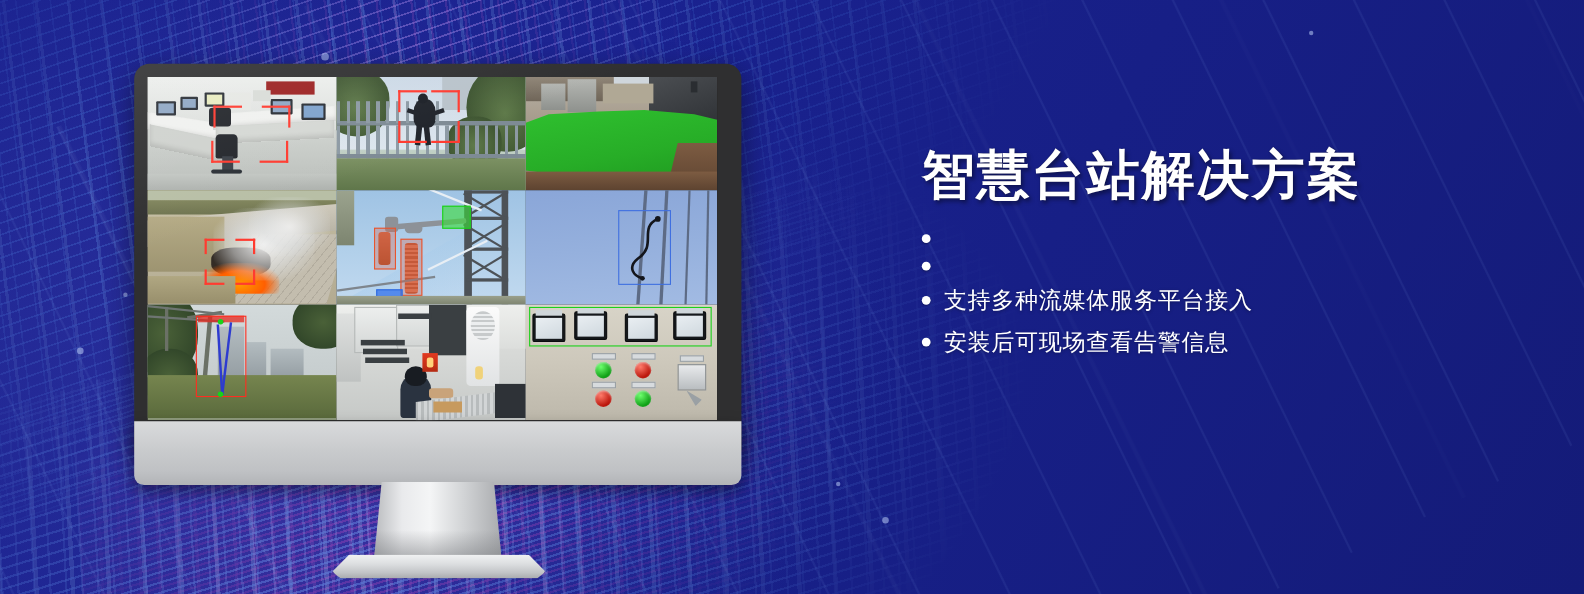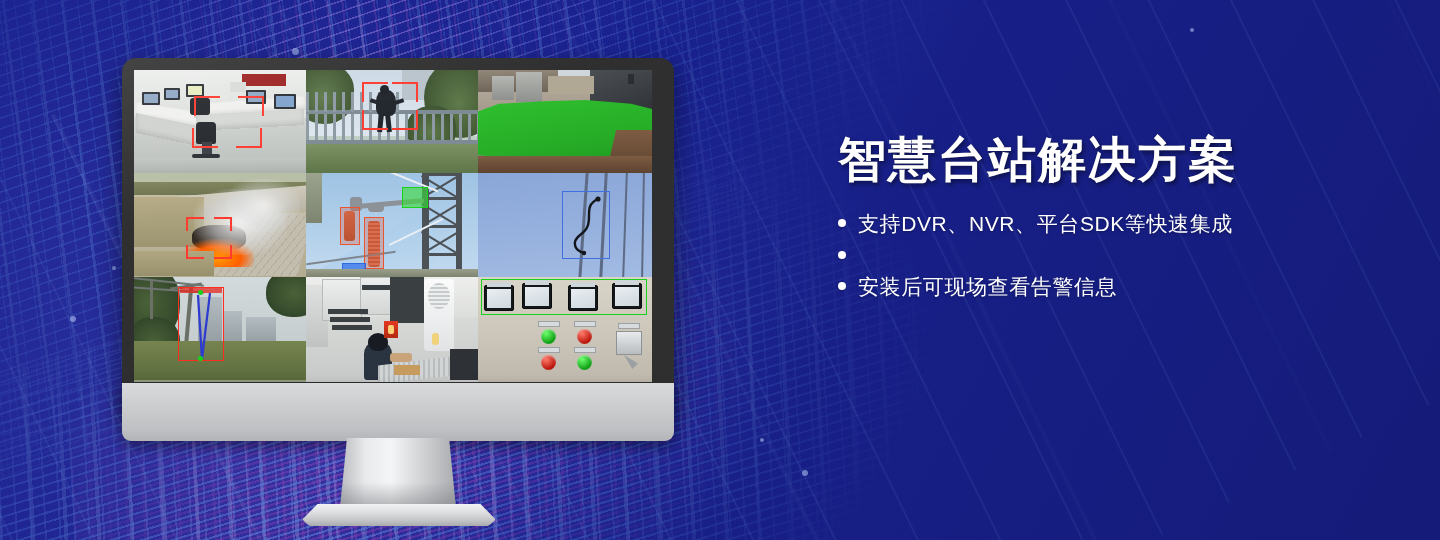--- a/index.html
+++ b/index.html
@@ -526,24 +526,27 @@
     <div class="chin"></div>
     <div class="neck"></div>
     <div class="base"></div>
   </div>
 
   <div class="content">
     <div class="title">智慧台站解决方案</div>
     <div class="bullets">
       <div class="bullet">
         <span class="bdot"></span>
-        <span>支持DVR、NVR、平台SDK等快速集成</span>
       </div>
       <div class="bullet">
         <span class="bdot"></span>
+      </div>
+      <div class="bullet">
+        <span class="bdot"></span>
+        <span>支持多种流媒体服务平台接入</span>
       </div>
       <div class="bullet">
         <span class="bdot"></span>
         <span>安装后可现场查看告警信息</span>
       </div>
     </div>
   </div>
 
 </div>
 

